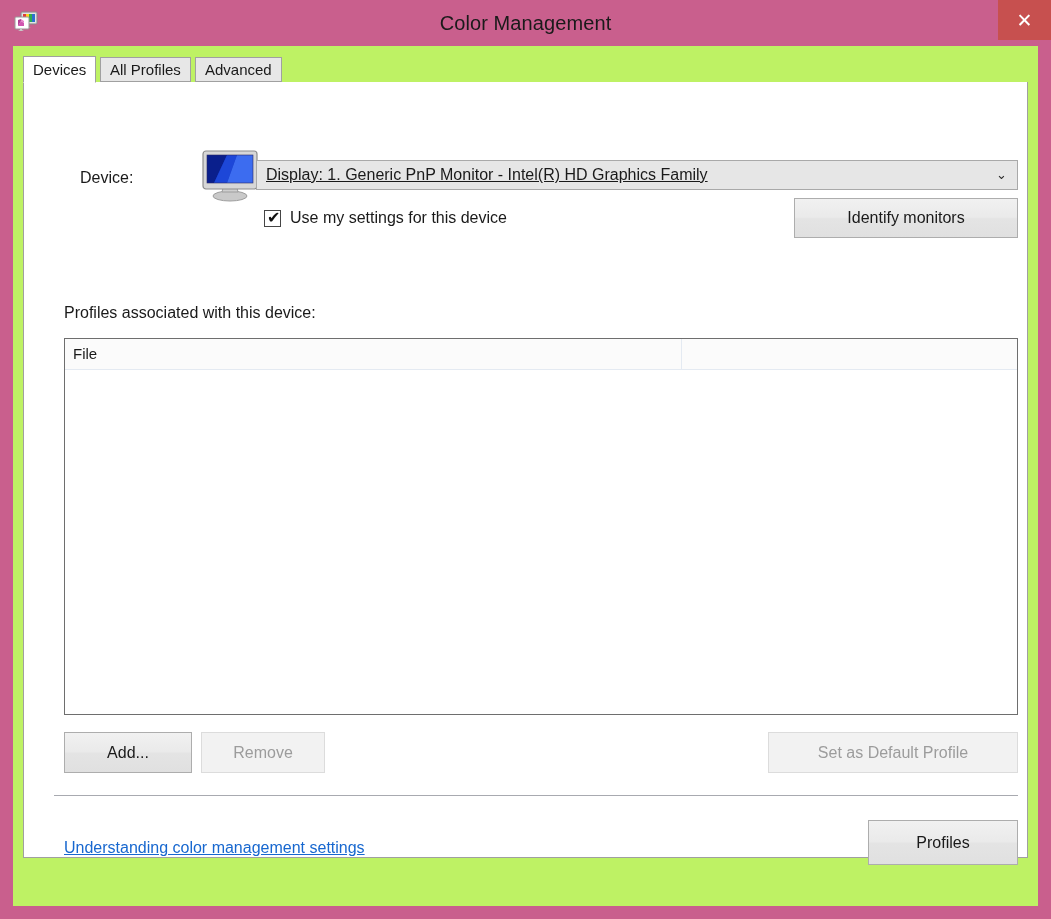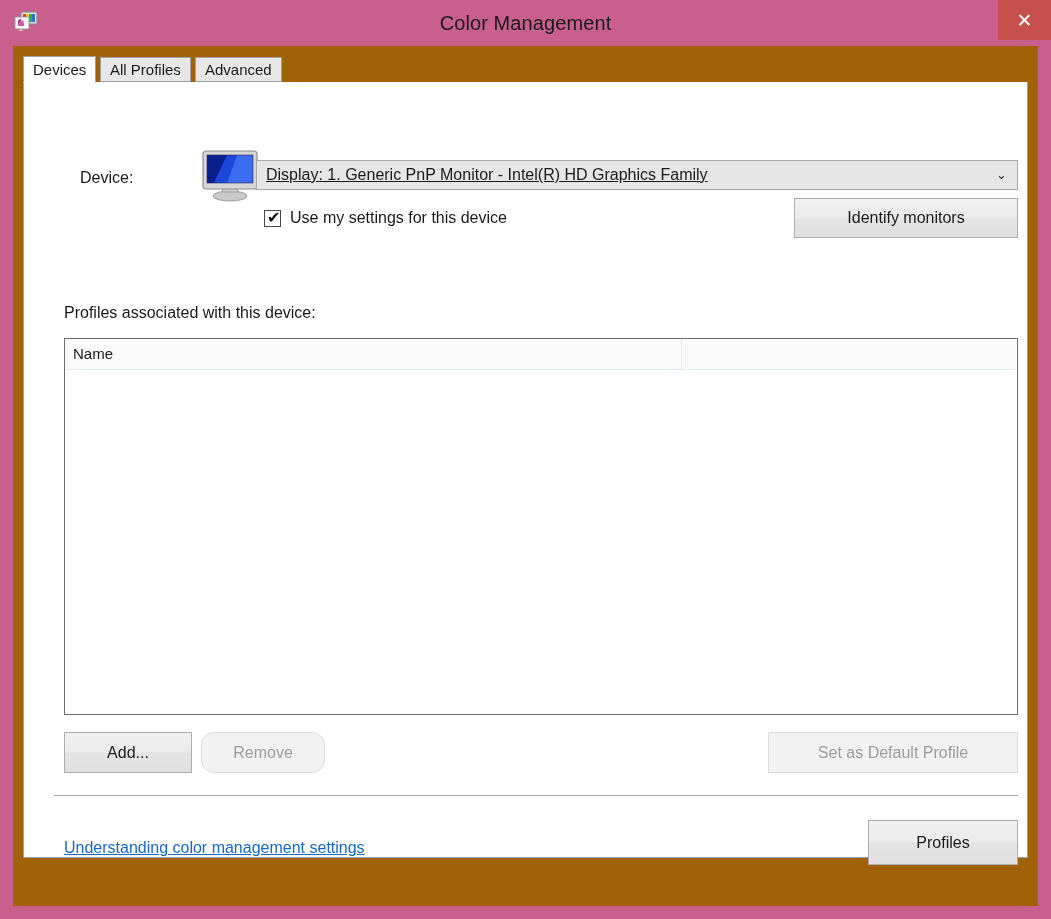--- a/index.html
+++ b/index.html
@@ -73,21 +73,21 @@
     font-family: "DejaVu Sans", sans-serif;
   }
 
   
   .dialog-body {
     position: absolute;
     left: 13px;
     top: 46px;
     width: 1025px;
     height: 860px;
-    background: #a16207;
+    background: #bef264;
     box-sizing: border-box;
   }
 
   .tabs-strip {
     position: absolute;
     left: 10px;
     top: 10px;
     width: 1005px;
     height: 26px;
   }
@@ -300,21 +300,20 @@
     top: 650px;
     width: 128px;
     height: 41px;
   }
   .btn-remove {
     position: absolute;
     left: 177px;
     top: 650px;
     width: 124px;
     height: 41px;
-    border-radius: 13px;
   }
   .btn-setdefault {
     position: absolute;
     left: 744px;
     top: 650px;
     width: 250px;
     height: 41px;
   }
 
   .separator {
@@ -428,21 +427,21 @@
           </span>
           <span class="cb-label">Use my settings for this device</span>
         </div>
 
         <button class="btn btn-identify">Identify monitors</button>
 
         <div class="profiles-label">Profiles associated with this device:</div>
 
         <div class="list-box">
           <div class="list-header">
-            <div class="col c0">Name</div>
+            <div class="col c0">File</div>
             <div class="col c2"></div>
           </div>
           <div class="list-rows"></div>
         </div>
 
         <button class="btn btn-add">Add...</button>
         <button class="btn btn-remove disabled">Remove</button>
         <button class="btn btn-setdefault disabled">Set as Default Profile</button>
 
         <div class="separator"></div>

